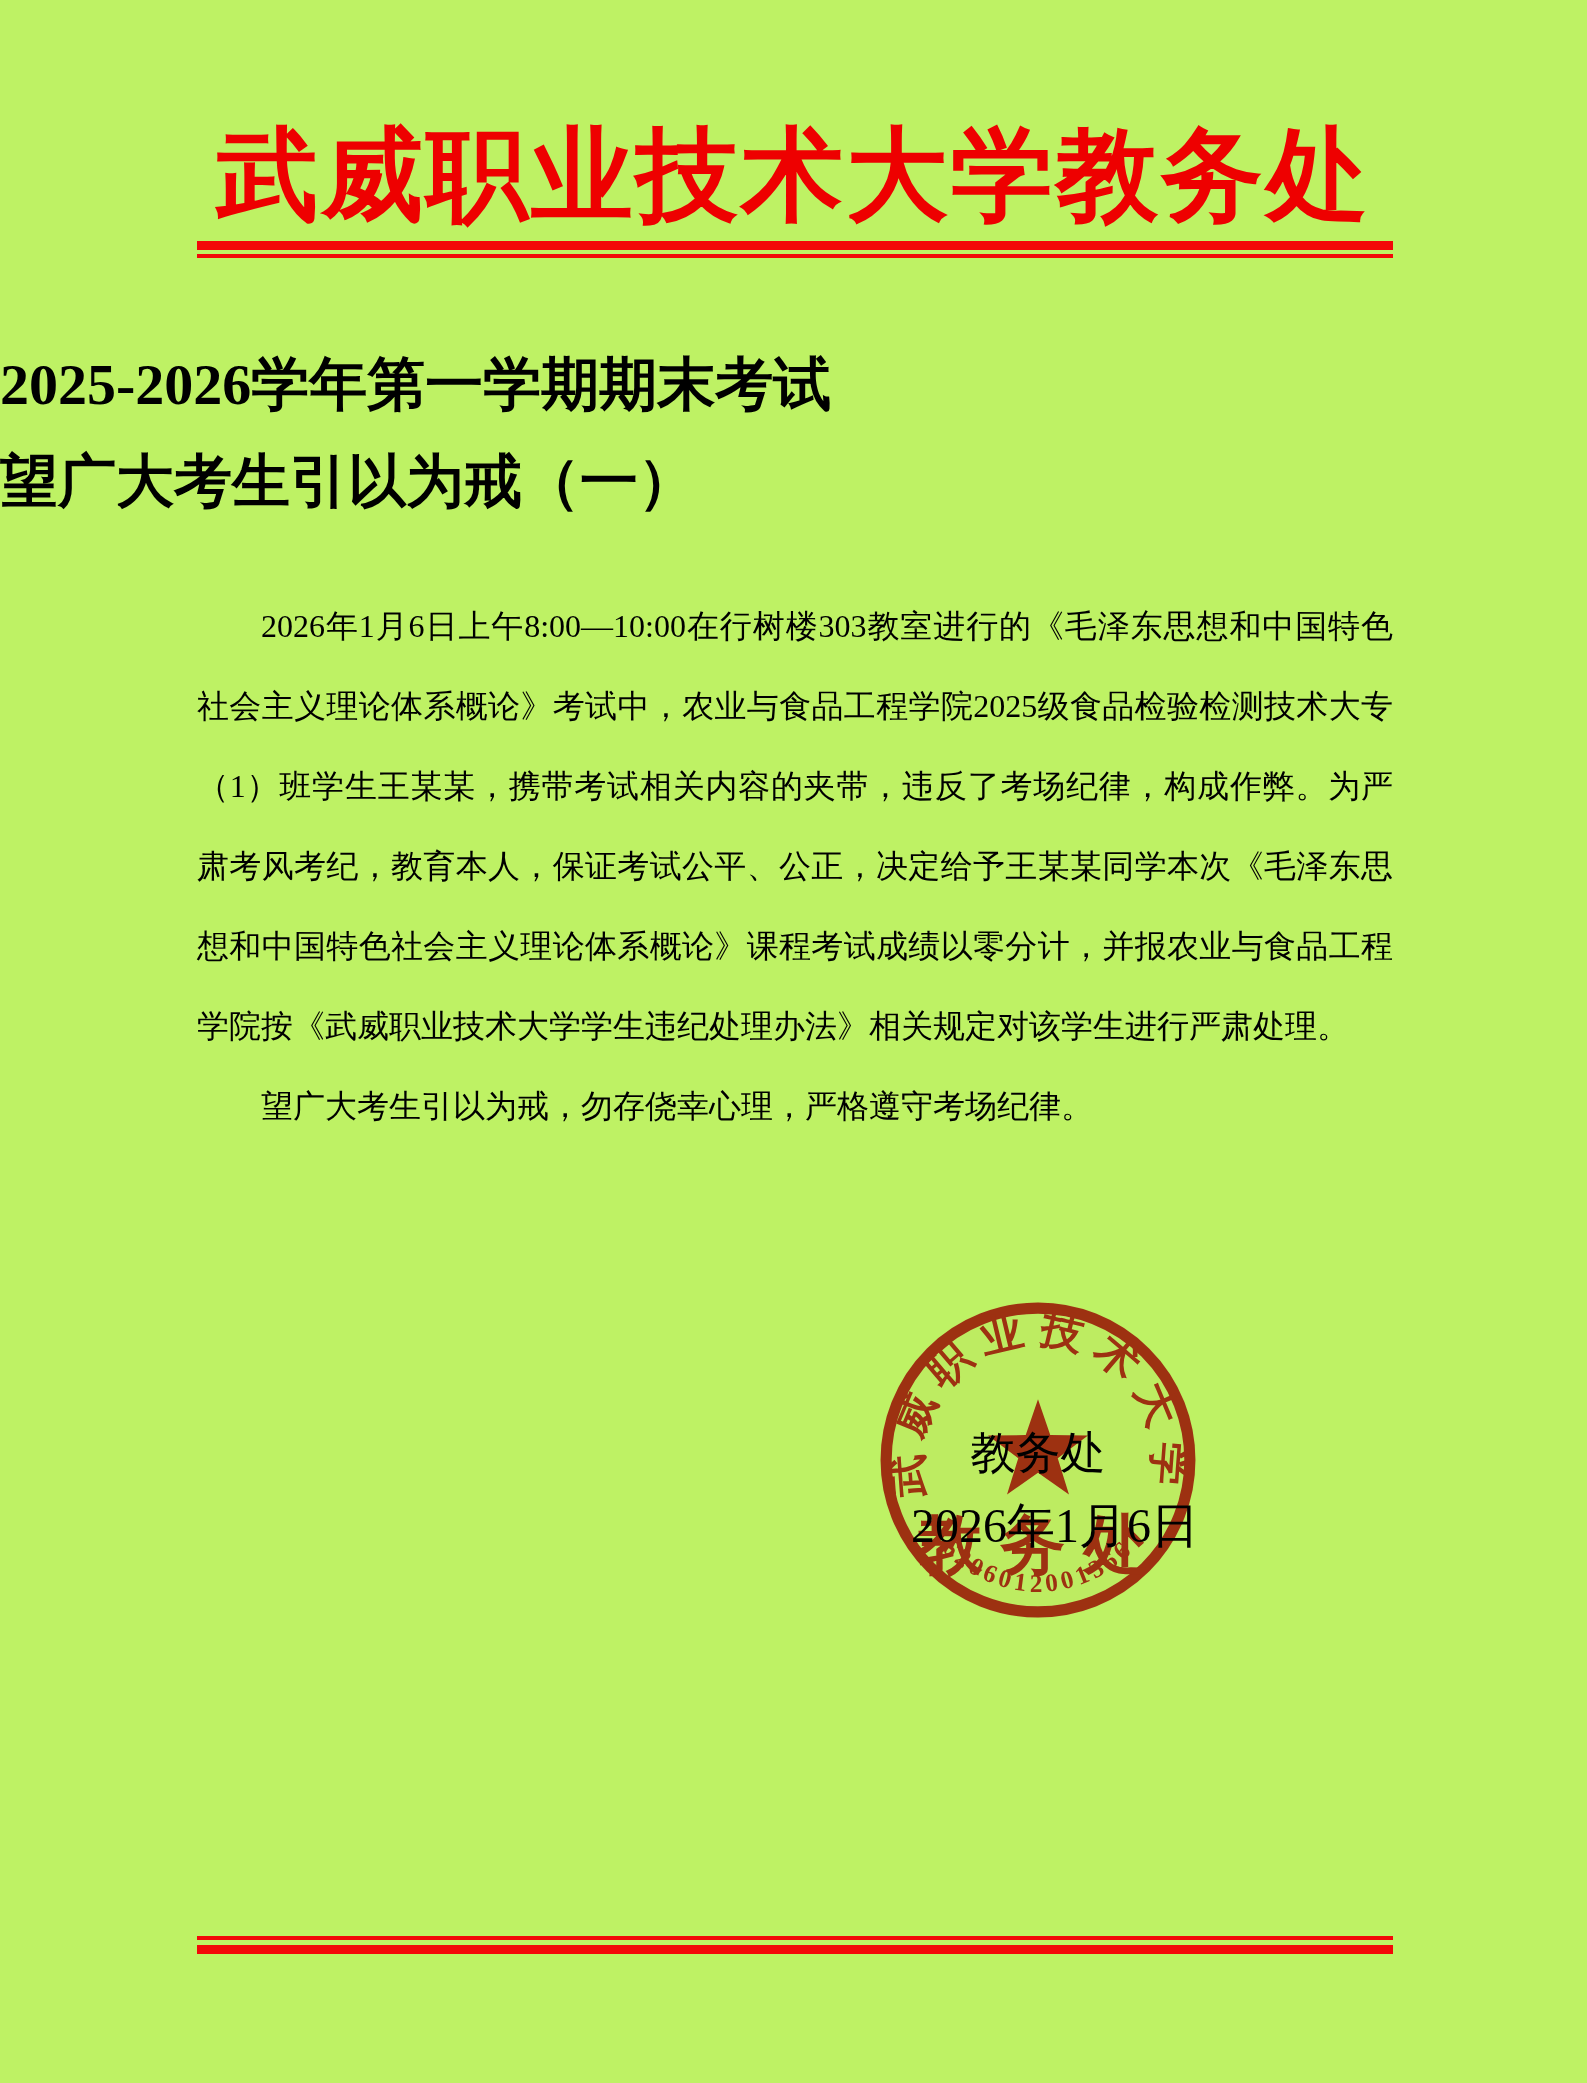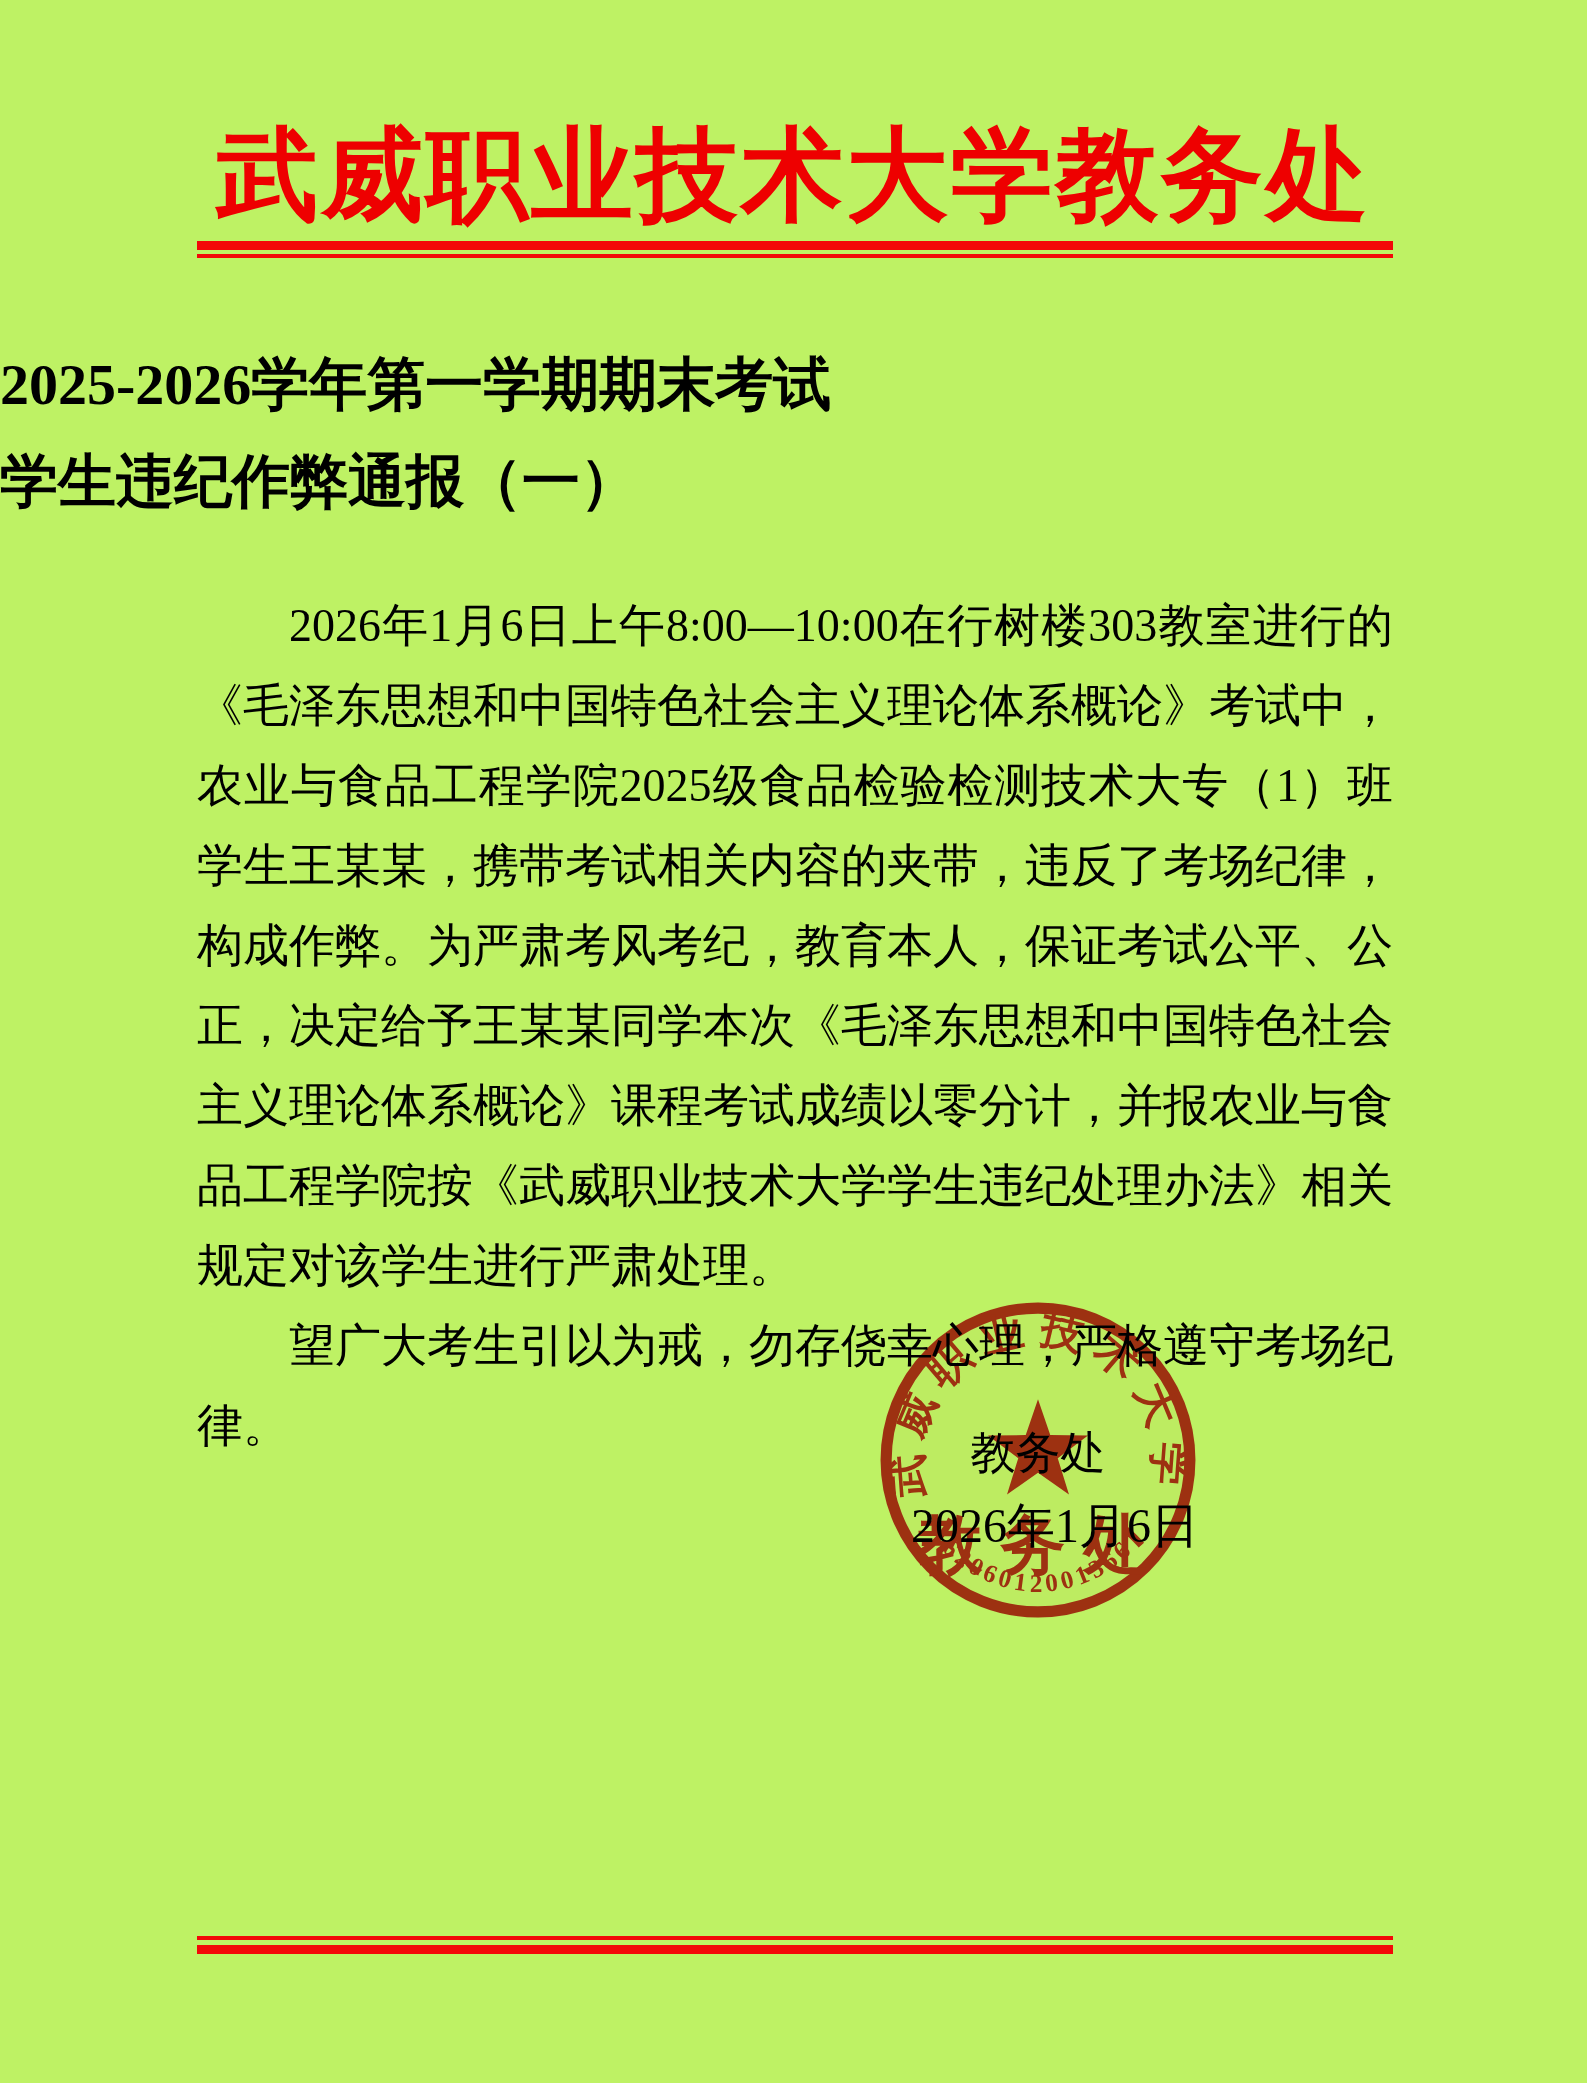--- a/index.html
+++ b/index.html
@@ -38,21 +38,21 @@
     font-size: 58px;
     font-weight: bold;
     color: #000000;
     line-height: 97px;
     white-space: nowrap;
   }
   
   .body-text {
     position: absolute;
     top: 586px; left: 197px; width: 1196px;
-    font-size: 46px;
+    font-size: 32px;
     line-height: 80px;
     color: #000000;
     text-align: justify;
   }
   .body-text p { margin: 0; text-indent: 2em; }
   
   .sig-dept, .sig-date {
     position: absolute;
     color: #000000;
     text-align: center;
@@ -86,21 +86,21 @@
 
   <div class="header-title">武威职业技术大学教务处</div>
 
   <div class="rule rule-top">
     <div class="bar thick"></div>
     <div class="bar thin"></div>
   </div>
 
   <div class="notice-title">
     <div>2025-2026学年第一学期期末考试</div>
-    <div>学生违纪作弊通报（一）</div>
+    <div>望广大考生引以为戒（一）</div>
   </div>
 
   <div class="body-text">
     <p>2026年1月6日上午8:00—10:00在行树楼303教室进行的《毛泽东思想和中国特色社会主义理论体系概论》考试中，农业与食品工程学院2025级食品检验检测技术大专（1）班学生王某某，携带考试相关内容的夹带，违反了考场纪律，构成作弊。为严肃考风考纪，教育本人，保证考试公平、公正，决定给予王某某同学本次《毛泽东思想和中国特色社会主义理论体系概论》课程考试成绩以零分计，并报农业与食品工程学院按《武威职业技术大学学生违纪处理办法》相关规定对该学生进行严肃处理。</p>
     <p>望广大考生引以为戒，勿存侥幸心理，严格遵守考场纪律。</p>
   </div>
 
   <div class="sig-dept">教务处</div>
 
   <div class="sig-date">2026年1月6日</div>

